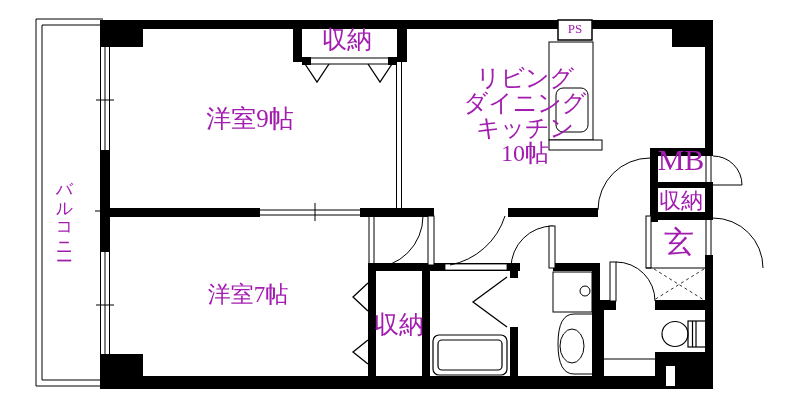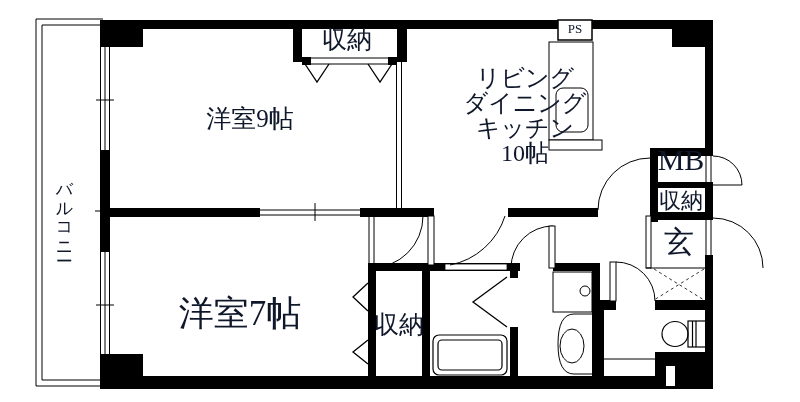--- a/index.html
+++ b/index.html
@@ -1,22 +1,22 @@
 <!DOCTYPE html>
 <html><head>
 <meta charset="utf-8">
 <style>
   html,body{margin:0;padding:0;background:#fff;}
   #stage{position:relative;width:800px;height:402px;background:#fff;overflow:hidden;
          font-family:"Liberation Serif","DejaVu Serif",serif;color:#000;}
   #plan-svg{position:absolute;left:0;top:0;}
   .lbl{position:absolute;text-align:center;line-height:1.05;white-space:pre-line;
-       font-family:"Liberation Serif","DejaVu Serif",serif;color:#0f172a;}
+       font-family:"Liberation Serif","DejaVu Serif",serif;color:#a21caf;}
   .lbl-bedroom9{left:150px;top:106px;width:200px;font-size:25px;}
-  .lbl-bedroom7{left:140px;top:283px;width:200px;font-size:35px;margin-top:13px;}
+  .lbl-bedroom7{left:148px;top:283px;width:200px;font-size:23px;}
   .lbl-ldk{left:403px;top:66px;width:160px;font-size:24px;line-height:25px;padding-left:42px;}
   .lbl-closet-top{left:297px;top:27px;width:100px;font-size:25px;}
   .lbl-closet-bottom{left:349px;top:312px;width:100px;font-size:25px;}
   .lbl-closet-entrance{left:631px;top:189px;width:100px;font-size:22px;}
   .lbl-mb{left:631px;top:144px;width:100px;font-size:30px;}
   .lbl-genkan{left:629px;top:226px;width:100px;font-size:30px;}
   .lbl-ps{left:545px;top:22px;width:60px;font-size:13px;}
   .lbl-balcony{left:55px;top:156px;height:110px;font-size:17px;letter-spacing:1px;
                writing-mode:vertical-rl;text-orientation:mixed;}
 </style>

